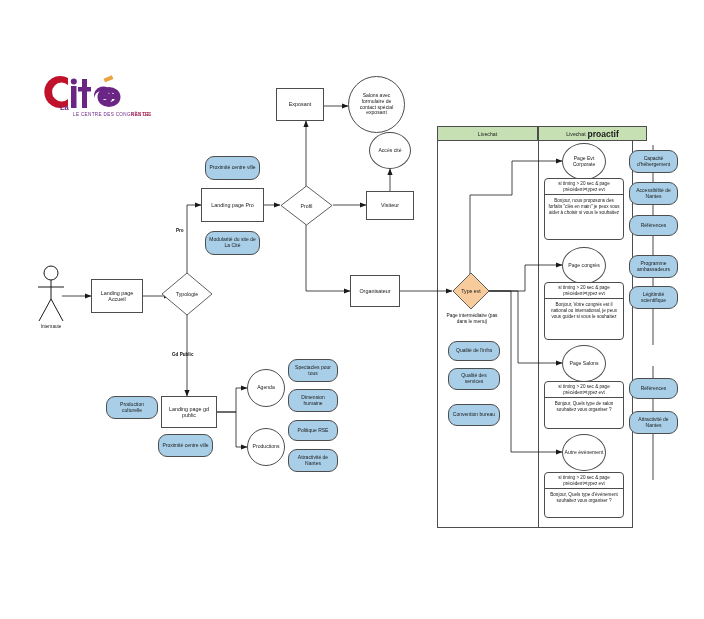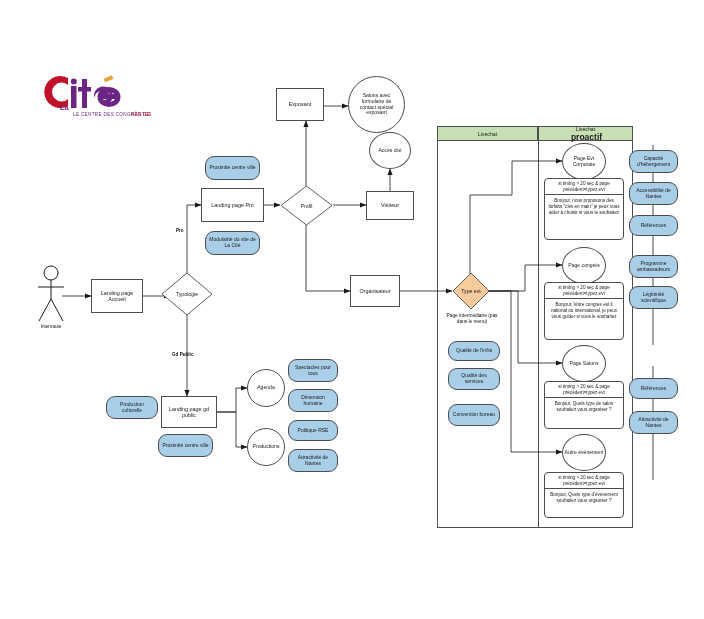--- a/index.html
+++ b/index.html
@@ -35,21 +35,21 @@
   .edge-label{position:absolute;font-size:4.6px;font-weight:bold;color:#111;}
   .sub-label{position:absolute;font-size:4.8px;text-align:center;line-height:1.25;color:#111;}
 
   
   #lane-box{position:absolute;left:437px;top:126px;width:196px;height:402px;
             border:1px solid #4d4d4d;background:transparent;box-sizing:border-box;}
   .lane-head{position:absolute;top:126px;height:15px;background:#c6e0b4;
              border:1px solid #4d4d4d;box-sizing:border-box;
              display:flex;align-items:center;justify-content:center;font-size:5.2px;}
   #lane-head-1{left:437px;width:101px;}
-  #lane-head-2{left:538px;width:95px;flex-direction:column;}
+  #lane-head-2{left:538px;width:109px;}
   #lane-divider{position:absolute;left:538px;top:126px;width:1px;height:402px;background:#4d4d4d;}
   .lane-head .strong{font-weight:bold;font-size:8.5px;margin-left:2px;}
 
   
   #actor{position:absolute;left:36px;top:265px;width:30px;height:62px;}
   #actor-label{position:absolute;left:28px;top:324px;width:46px;text-align:center;font-size:4.6px;}
 </style>
 </head>
 <body>
 

